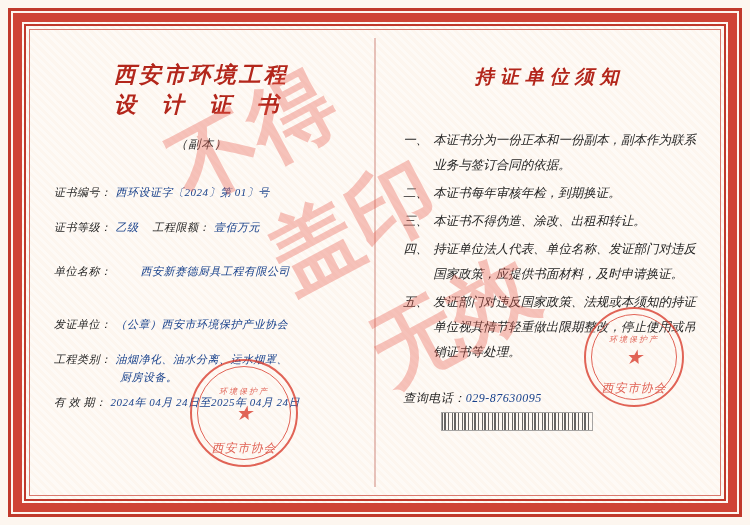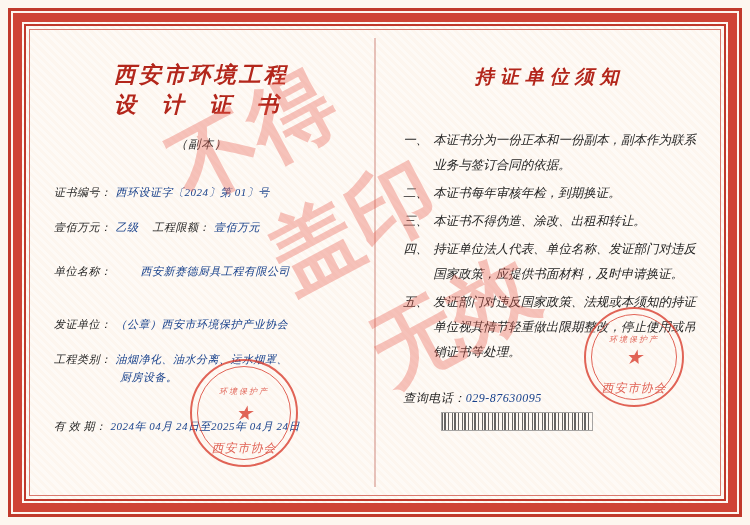--- a/index.html
+++ b/index.html
@@ -109,21 +109,21 @@
   }
   .field-row { display: flex; }
   .field-row .lbl { white-space: nowrap; }
   .field-row .val { margin-left: 4px; }
   .gap-lg { margin-top: 26px; gap: 25px; }
   .gap-xl { margin-top: 30px; }
   .two-line { margin-top: 16px; }
   .two-line .second { margin-left: 66px; }
 
   .issuer { margin-top: 34px; }
-  .validity { margin-top: 30px; }
+  .validity { margin-top: 6px; }
 
   
   .notice-title {
     text-align: center;
     color: #b3261b;
     font-weight: bold;
     font-size: 19px;
     letter-spacing: 6px;
     margin-top: 18px;
   }
@@ -248,21 +248,21 @@
       <div class="title-main">西安市环境工程</div>
       <div class="title-sub">设 计 证 书</div>
       <div class="title-paren">（副本）</div>
 
       <div class="field field-row gap-xl">
         <span class="lbl">证书编号：</span>
         <span class="val">西环设证字〔2024〕第 01〕号</span>
       </div>
 
       <div class="field field-row">
-        <span class="lbl">壹佰万元：</span>
+        <span class="lbl">证书等级：</span>
         <span class="val">乙级</span>
         <span class="lbl" style="margin-left:14px;">工程限额：</span>
         <span class="val">壹佰万元</span>
       </div>
 
       <div class="field field-row gap-lg">
         <span class="lbl">单位名称：</span>
         <span class="val">西安新赛德厨具工程有限公司</span>
       </div>
 

